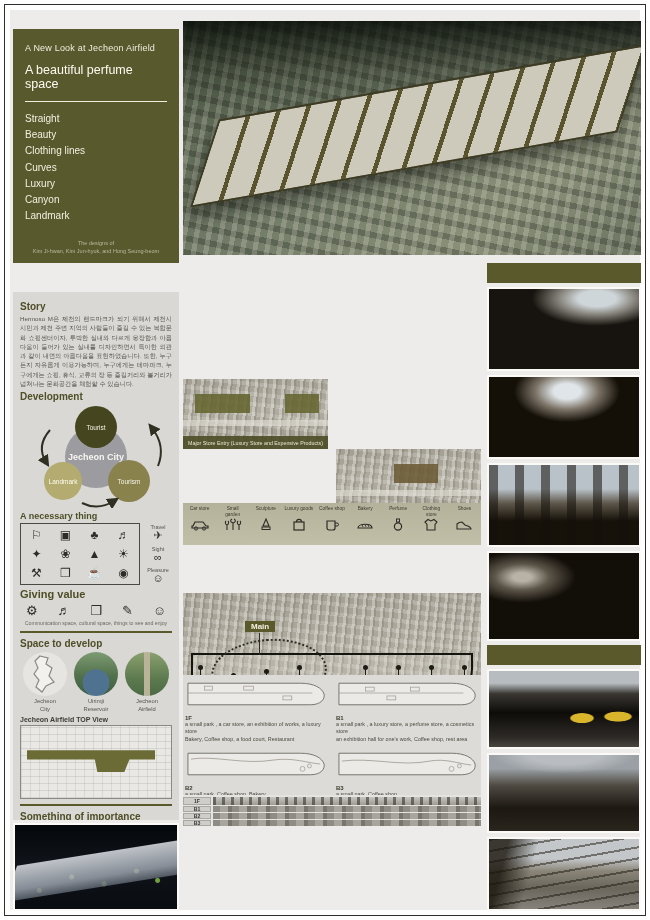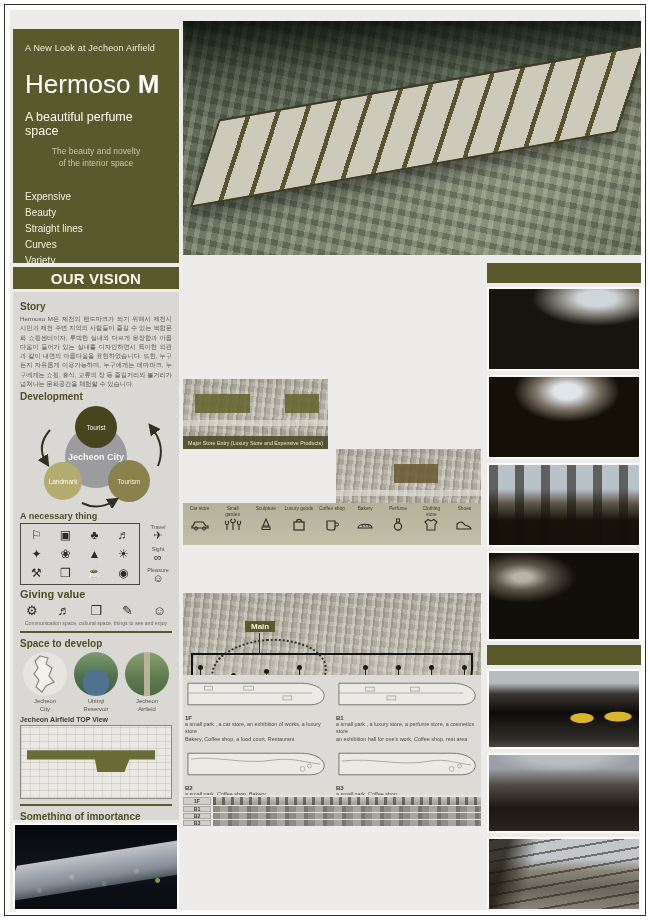--- a/index.html
+++ b/index.html
@@ -146,41 +146,37 @@
     repeating-linear-gradient(170deg, rgba(30,25,15,.5) 0 2px, transparent 2px 11px),
     linear-gradient(180deg,#c3c7ca 0 28%, #8a8578 46%, #6b665c 70%, #86817a 100%);}
 </style>
 </head>
 <body>
 
 <div class="board">
 
   <section class="abs title-panel" style="left:8px;top:24px;width:166px;height:234px;">
     <div class="tp-sub">A New Look at Jecheon Airfield</div>
-    <div class="tp-title"><span>Hermoso</span> <b>M</b></div>
     <div class="tp-tag">A beautiful perfume space</div>
-    <div class="tp-desc">The beauty and novelty
-of the interior space</div>
     <div class="tp-rule"></div>
     <ul class="tp-keywords">
-      <li>Expensive</li>
+      <li>Straight</li>
       <li>Beauty</li>
-      <li>Straight lines</li>
+      <li>Clothing lines</li>
       <li>Curves</li>
-      <li>Variety</li>
+      <li>Luxury</li>
       <li>Canyon</li>
       <li>Landmark</li>
     </ul>
     <div class="tp-credit">
       <div>The designs of</div>
       <div>Kim Ji-hwan, Kim Jun-hyuk, and Hong Seung-beom</div>
     </div>
   </section>
 
-  <div class="abs bar center" style="left:8px;top:262px;width:166px;height:22px;">OUR VISION</div>
 
   <section class="abs vision-panel" style="left:8px;top:287px;width:166px;height:528px;">
     <div class="h-olive">Story</div>
     <p class="story-body" style="margin:0;">Hermoso M은 제천의 랜드마크가 되기 위해서 제천시 시민과 제천 주변 지역의 사람들이 즐길 수 있는 복합문화 쇼핑센터이자, 투박한 실내와 다르게 웅장함과 아름다움이 들어가 있는 실내를 디자인하면서 특이한 외관과 같이 내면의 아름다움을 표현하였습니다. 또한, 누구든지 자유롭게 이용가능하며, 누구에게는 테마파크, 누구에게는 쇼핑, 휴식, 교류의 장 등 즐길거리와 볼거리가 넘쳐나는 문화공간을 체험할 수 있습니다.</p>
 
     <div class="h-olive">Development</div>
     <div class="dev-wrap">
       <div class="dev-c dev-center">Jecheon City</div>
       <div class="dev-c dev-top">Tourist</div>
       <div class="dev-c dev-left">Landmark</div>

